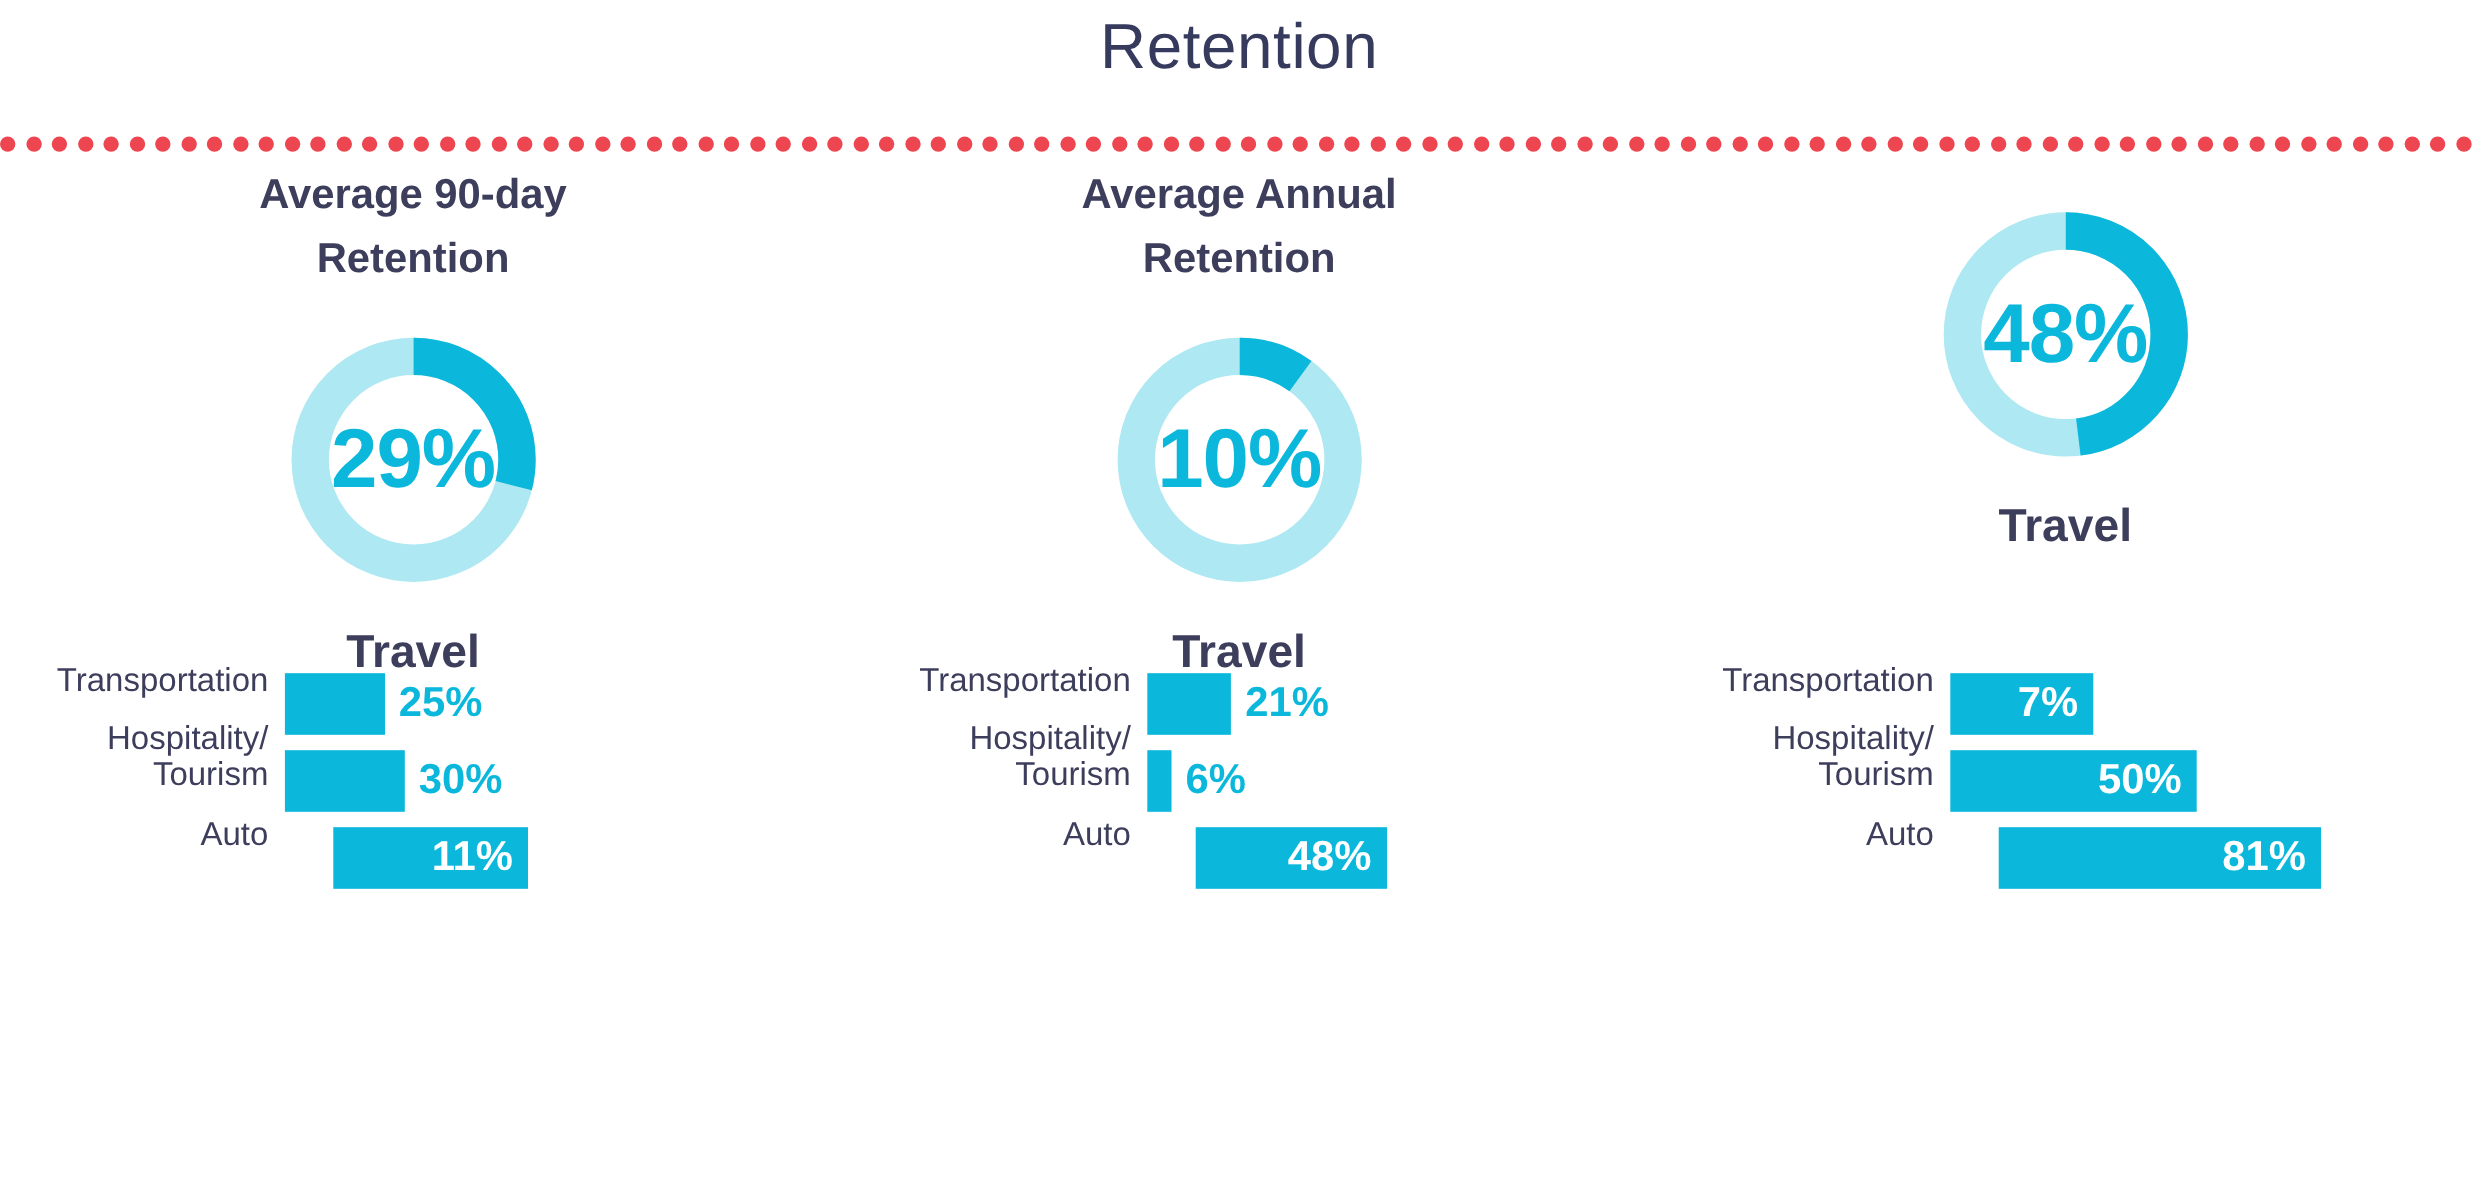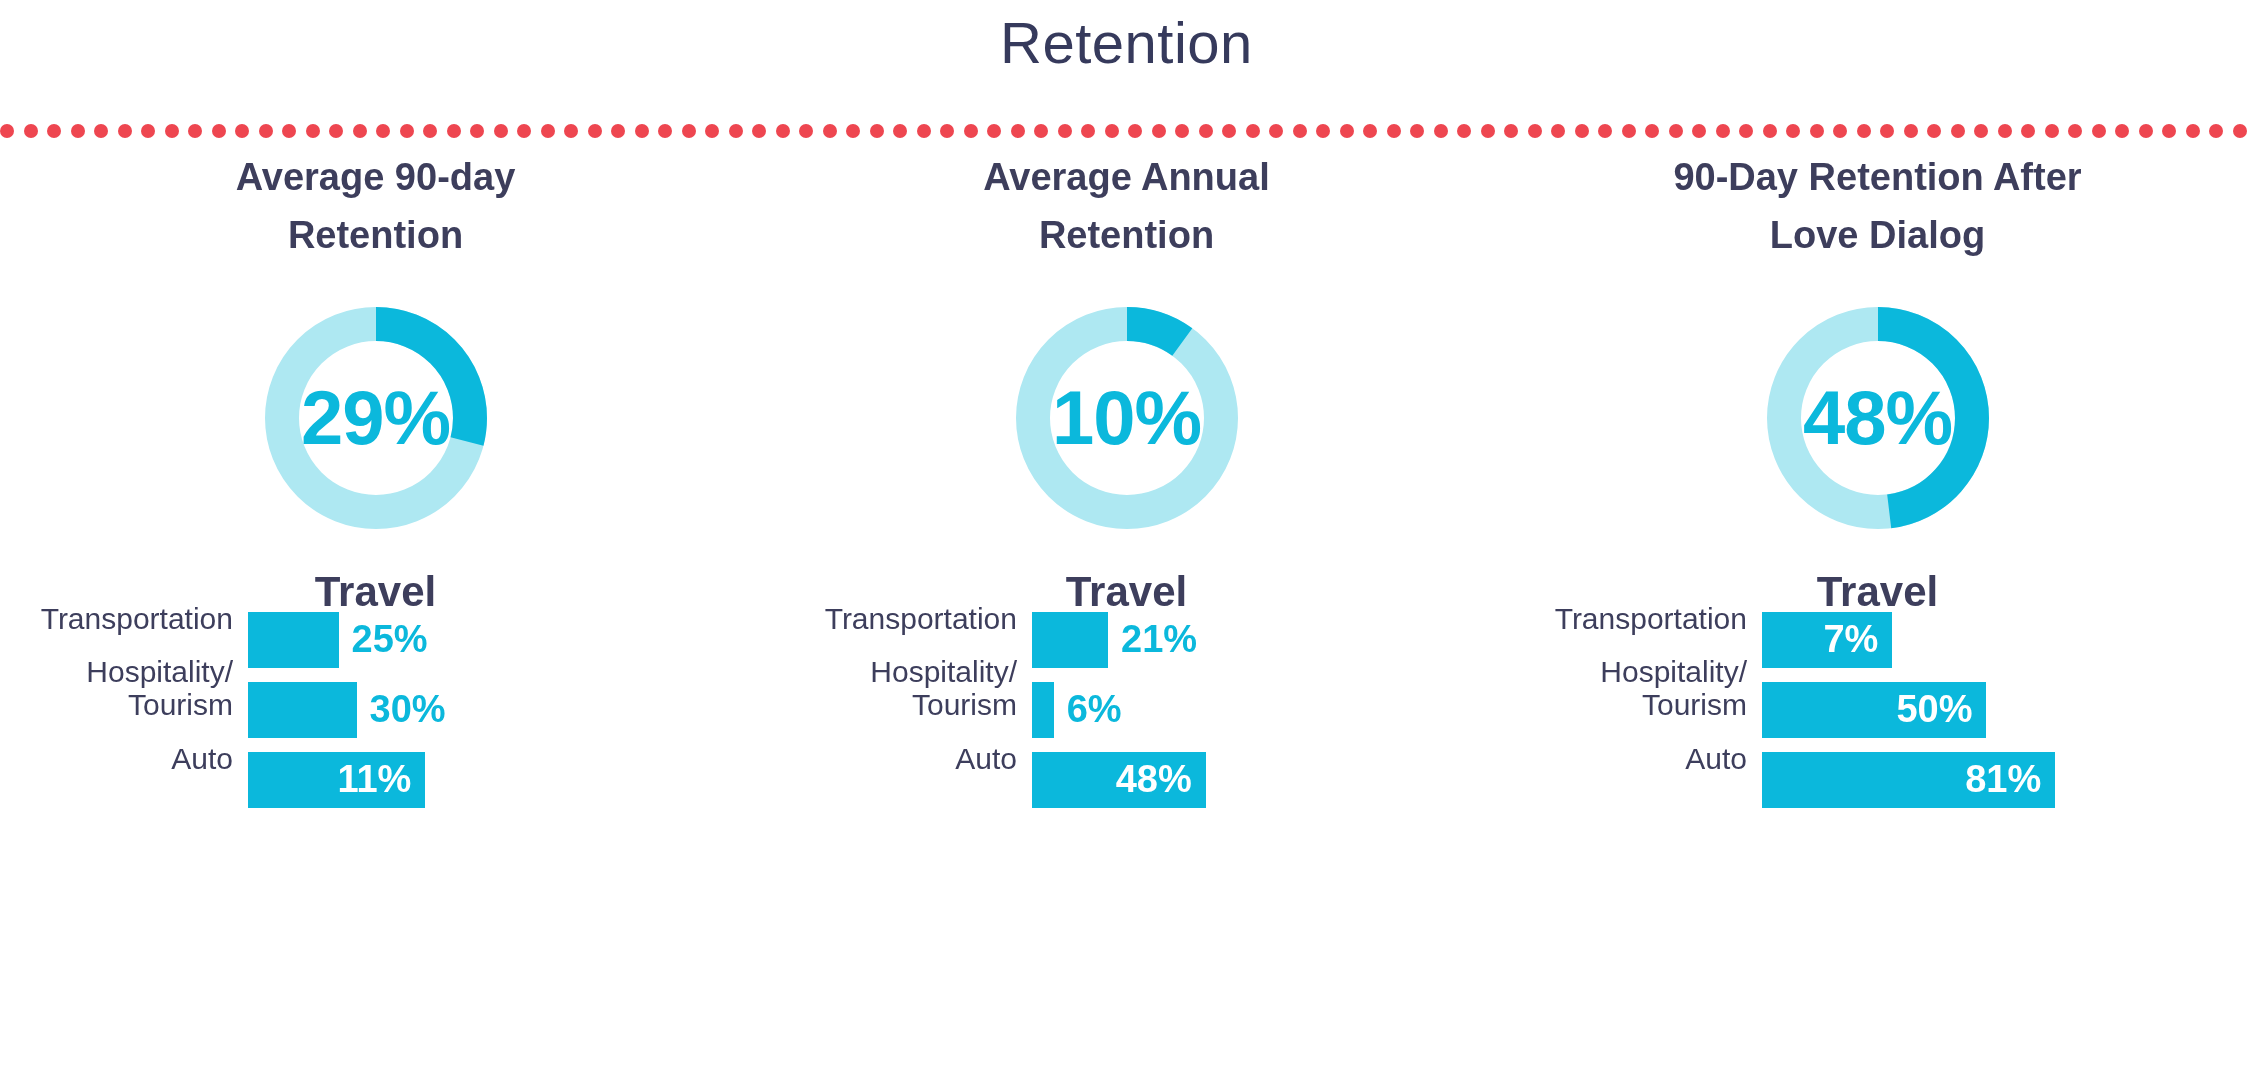--- a/index.html
+++ b/index.html
@@ -66,28 +66,28 @@
   .seg-title{
     text-align:center;
     font-size:42px; font-weight:700;
     color:#3d3e5c;
     margin-top:34px;
   }
 
   
   .bars{
     position:absolute;
-    left:7px; right:0; top:440px;
+    left:18px; right:0; top:440px;
     padding:0 16px;
   }
   .bar-row{
     display:flex; align-items:center;
     height:56px; margin-bottom:14px;
   }
-  .bar-row:last-child{ margin-bottom:0; }
+  .bar-row:last-child{ margin-bottom:0;gap:44px; }
   .bar-label{
     font-size:30px; line-height:33px; font-weight:400;
     color:#3d3e5c;
     text-align:right;
     flex:0 0 auto;
     padding-right:15px;
     white-space:pre-line;
   }
   .bar-track{
     position:relative;
@@ -290,22 +290,20 @@
             <div class="bar-label">Auto</div>
             <div class="bar-track">
               <div class="bar-fill" style="width: 173.76px; background: rgb(11, 184, 220);">
                 <span class="bar-val-in">48%</span>
               </div>
             </div>
           </div>
         </div>
       </div>
       <div class="col col-2">
-        <div class="col-title" style="white-space: pre-line;">90-Day Retention After
-Love Dialog</div>
         <div class="donut-wrap">
           <svg viewBox="0 0 232 232" class="donut">
             <circle cx="116" cy="116" r="94" fill="none" stroke="#aee8f2" stroke-width="34"></circle>
             <circle cx="116" cy="116" r="94" fill="none" stroke="#0bb8dc" stroke-width="34" stroke-dasharray="283.497321059943 590.6194188748811" transform="rotate(-90 116 116)"></circle>
           </svg>
           <div class="donut-label">48%</div>
         </div>
         <div class="seg-title">Travel</div>
         <div class="bars">
           <div class="bar-row">

